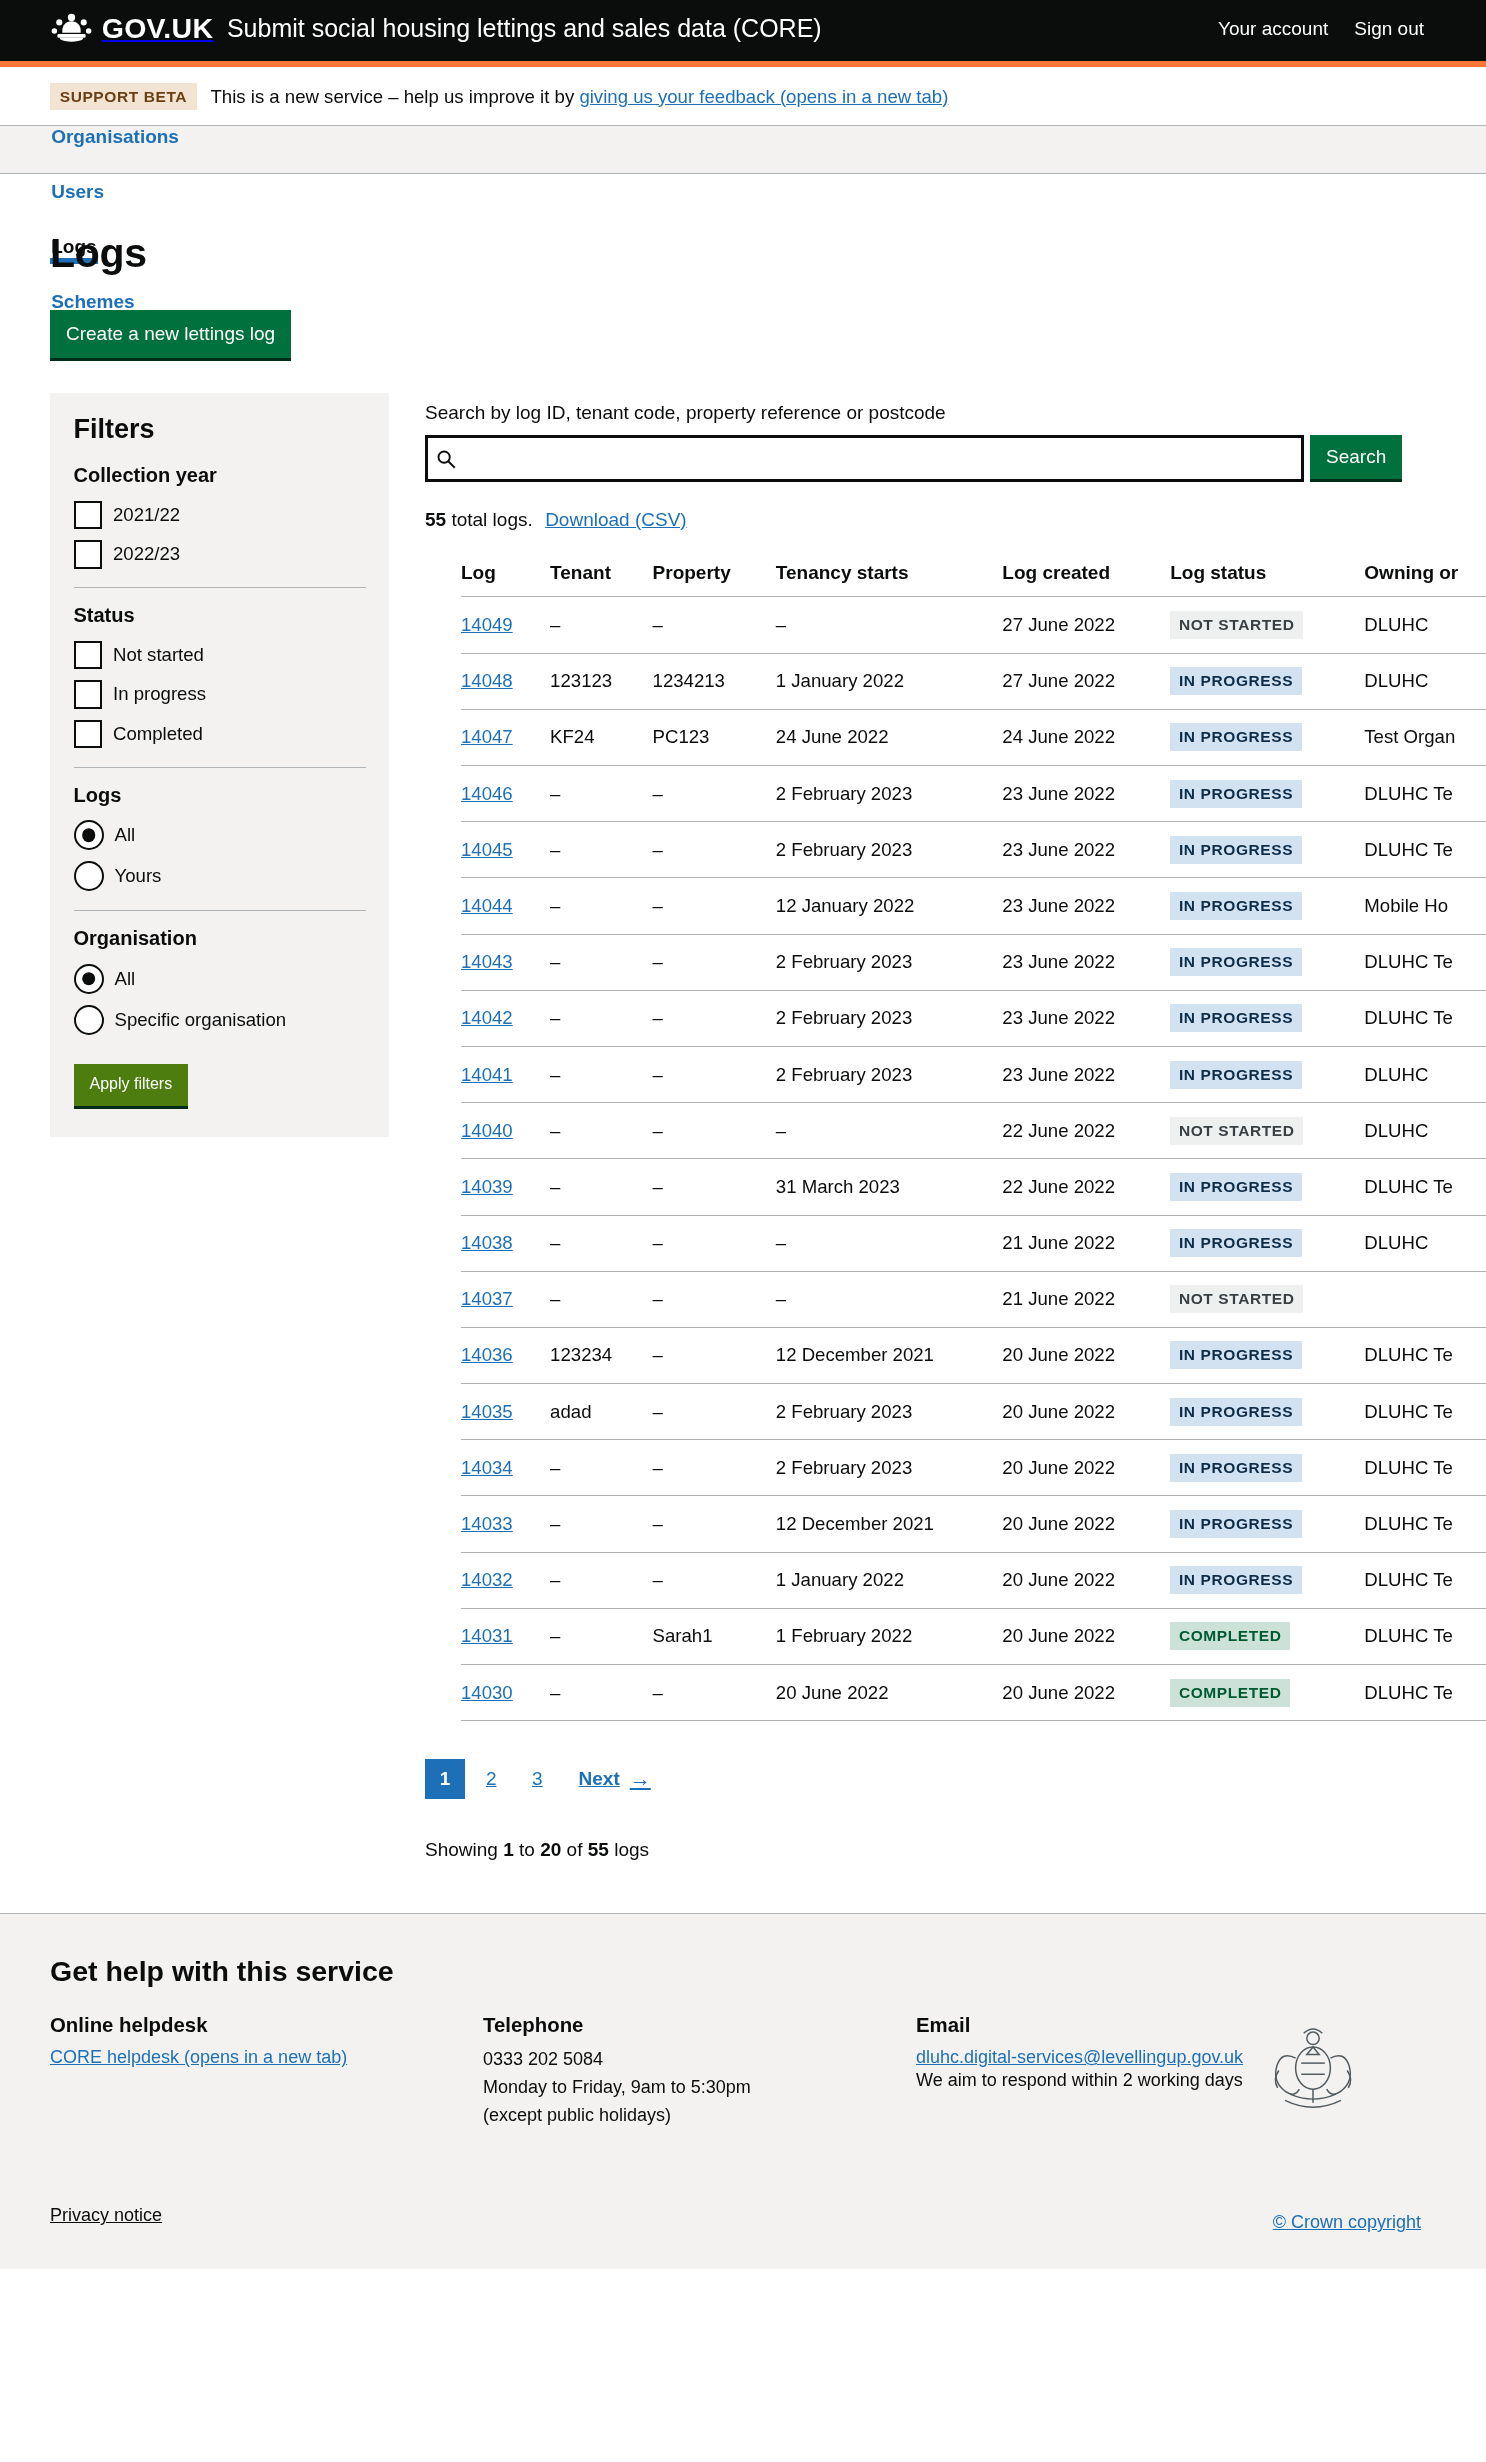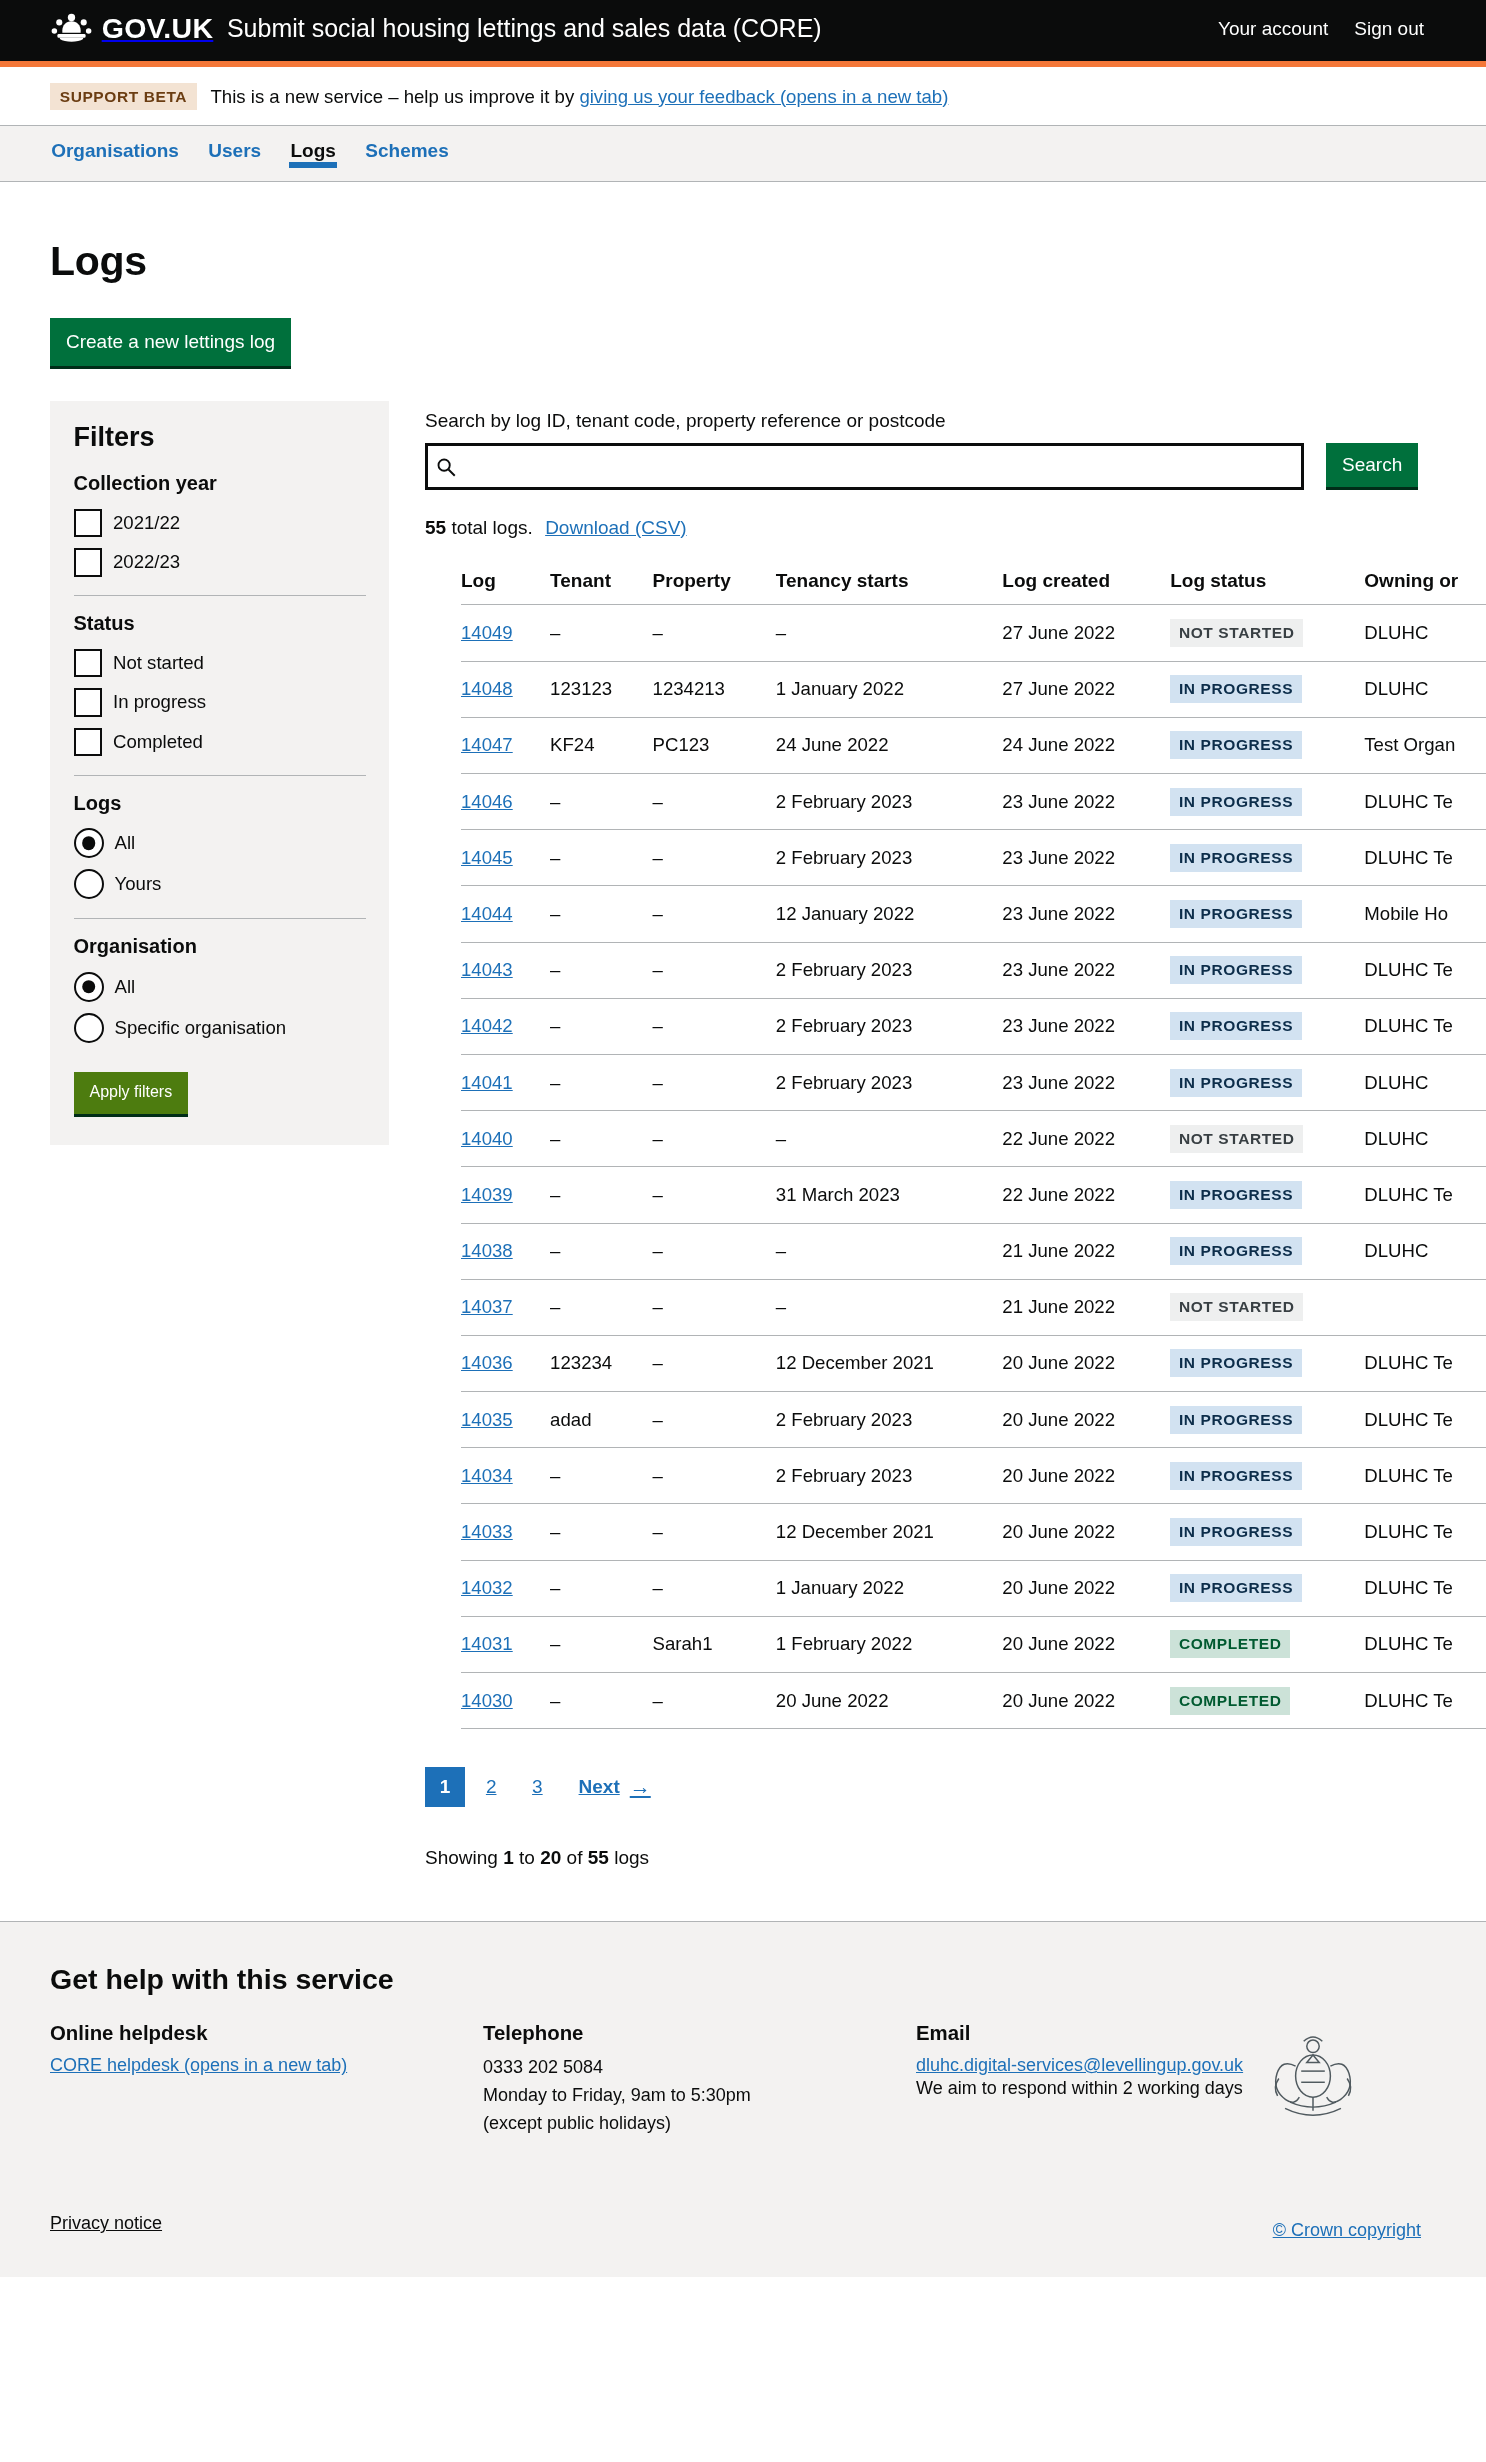--- a/index.html
+++ b/index.html
@@ -70,22 +70,23 @@
   .phase-text { color: #0b0c0c; }
   .phase-text a { color: #1d70b8; text-decoration: underline; }
 
   
   .primary-nav {
     background: #f3f2f1;
     padding: 0 50px;
     display: flex;
     gap: 27px;
     border-bottom: 1.2px solid #b1b4b6;
-    height: 56px;
-    align-items: center;
+    height: 48px;
+    align-items: flex-start;
+    flex-direction: column;
   }
   .nav-item {
     display: flex;
     align-items: center;
     font-size: 19px;
     color: #1d70b8;
     text-decoration: none;
     font-weight: bold;
     padding: 0 1.2px;
     border-bottom: 6.2px solid transparent;
@@ -190,21 +191,21 @@
     font-family: Liberation Sans, sans-serif;
   }
 
   
   .results { flex: 1 1 auto; min-width: 0; }
   .search-label {
     font-size: 19px;
     margin: 8.7px 0 11px 0;
     display: block;
   }
-  .search-row { display: flex; gap: 22px; align-items: stretch; }
+  .search-row { display: flex; gap: 6px; align-items: stretch; }
   .search-input-wrap {
     position: relative;
     width: 879px;
     max-width: 879px;
   }
   .search-input {
     width: 100%;
     height: 47px;
     border: 3.1px solid #0b0c0c;
     font-size: 19px;

